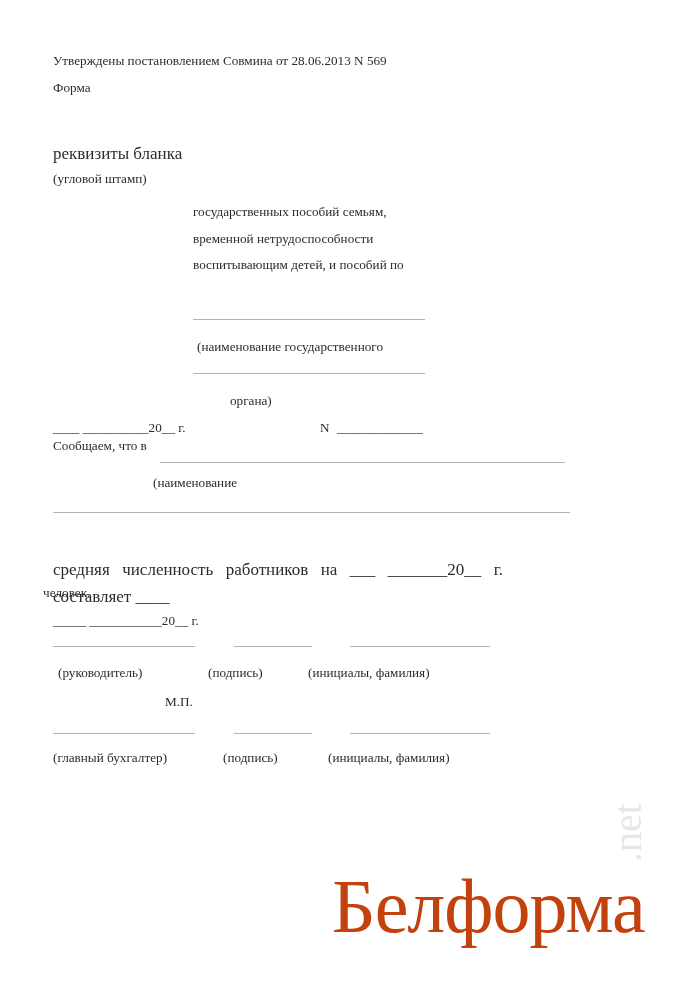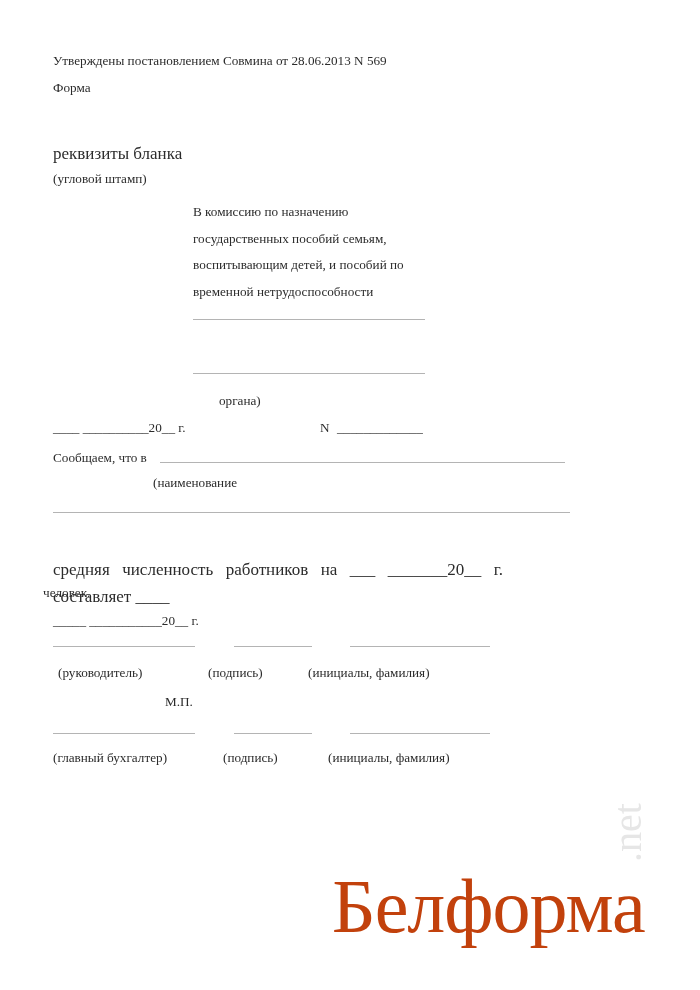--- a/index.html
+++ b/index.html
@@ -112,40 +112,40 @@
 
   <div class="abs hdr-approved">Утверждены постановлением Совмина от 28.06.2013 N 569</div>
 
   <div class="abs hdr-form">Форма</div>
 
   <div class="abs req-1">реквизиты бланка</div>
 
   <div class="abs req-2">(угловой штамп)</div>
 
   <div class="addr">
-    <div>В комиссию по назначению</div>
     <div>государственных пособий семьям,</div>
+    <div>временной нетрудоспособности</div>
     <div>воспитывающим детей, и пособий по</div>
-    <div>временной нетрудоспособности</div>
   </div>
 
   <div class="rule" style="left:193px; top:319px; width:232px;"></div>
 
+  <div class="cap" style="left:197px; top:339px;">(наименование государственного</div>
 
   <div class="rule" style="left:193px; top:373px; width:232px;"></div>
 
-  <div class="cap" style="left:219px; top:393px;text-align:center;">органа)</div>
+  <div class="cap" style="left:230px; top:393px;text-align:center;">органа)</div>
 
   <div class="cap" style="left:53px; top:420px;">____ __________20__ г.</div>
 
   <div class="cap" style="left:320px; top:420px;">N</div>
 
   <div class="cap" style="left:337px; top:420px;">_____________</div>
 
-  <div class="cap" style="left:53px; top:450px;">Сообщаем, что в</div>
+  <div class="cap" style="left:53px; top:438px;">Сообщаем, что в</div>
 
   <div class="rule" style="left:160px; top:462px; width:405px;"></div>
 
   <div class="cap" style="left:153px; top:475px;">(наименование</div>
 
   <div class="rule" style="left:53px; top:512px; width:517px;"></div>
 
 
   <div class="para" style="top:556px;">
     <span>средняя численность работников на ___ _______20__ г. составляет ____</span>

